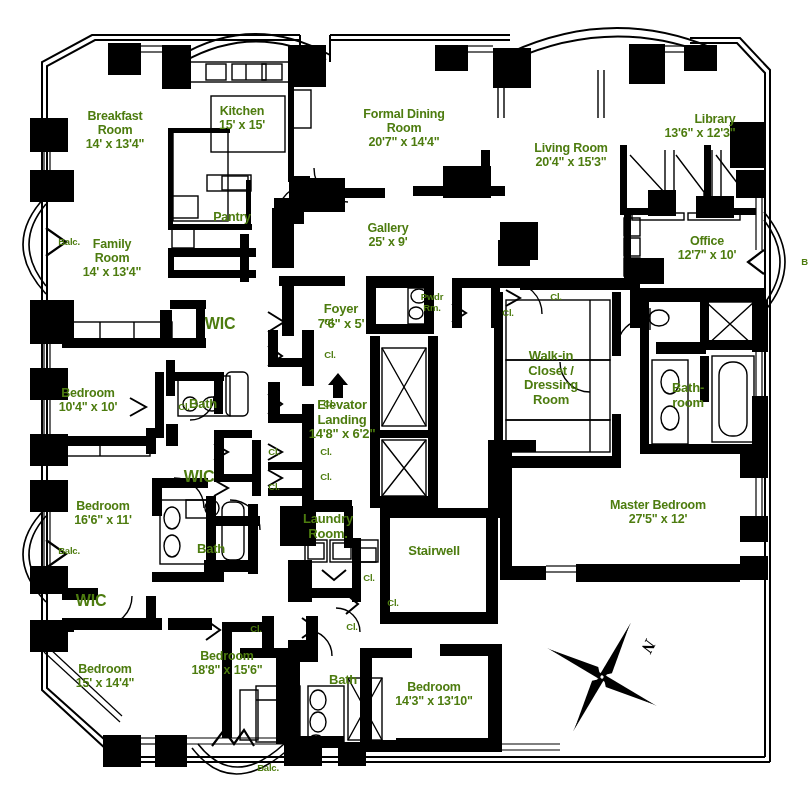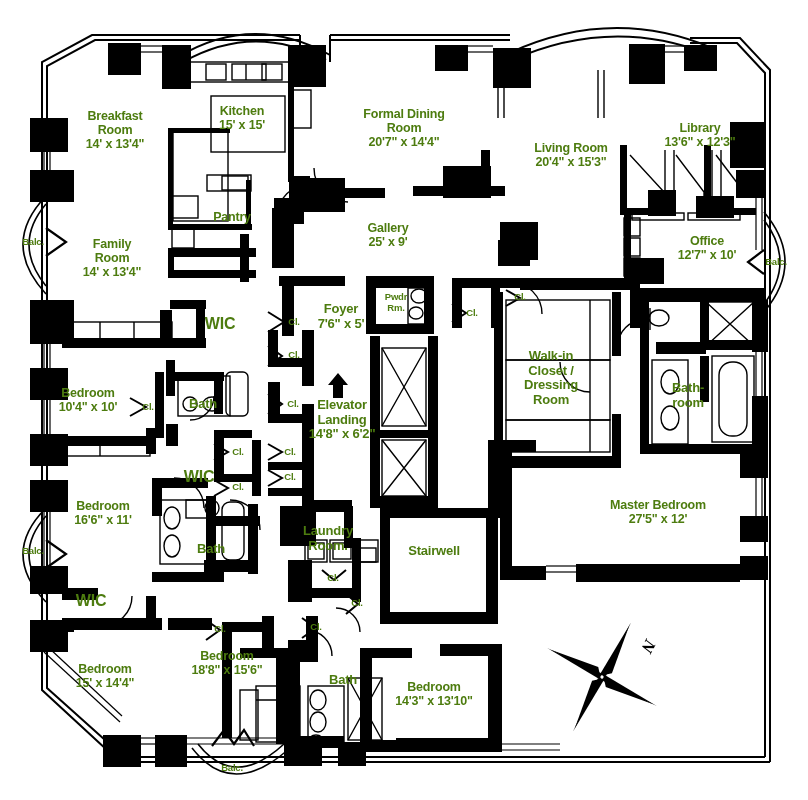--- a/index.html
+++ b/index.html
@@ -29,21 +29,21 @@
     font-family: "Liberation Sans", sans-serif;
     font-weight: bold;
     line-height: 1.12;
     white-space: pre-line;
     transform: translate(-50%, -50%);
     letter-spacing: -0.2px;
   }
   .lbl.s13 { font-size: 12.5px; }
   .lbl.s12 { font-size: 16px; }
   .lbl.s11 { font-size: 13px; }
-  .lbl.s10 { font-size: 9.5px; }
+  .lbl.s10 { font-size: 9.5px; margin-left: 36px; }
   .compass-n {
     position: absolute;
     font-size: 17px;
     font-weight: bold;
     font-style: italic;
     color: #000;
     transform: translate(-50%,-50%) rotate(118deg);
     font-family: "Liberation Serif", serif;
   }
 </style>
@@ -462,21 +462,21 @@
       <div class="lbl s13" style="left: 242px; top: 118px;">Kitchen
 15' x 15'</div>
       <div class="lbl s13" style="left: 115px; top: 130px;">Breakfast
 Room
 14' x 13'4"</div>
       <div class="lbl s13" style="left: 404px; top: 128px;">Formal Dining
 Room
 20'7" x 14'4"</div>
       <div class="lbl s13" style="left: 571px; top: 155px;">Living Room
 20'4" x 15'3"</div>
-      <div class="lbl s13" style="left: 700px; top: 135px;">Library
+      <div class="lbl s13" style="left: 700px; top: 126px; text-align: right;">Library
 13'6" x 12'3"</div>
       <div class="lbl s13" style="left: 707px; top: 248px;">Office
 12'7" x 10'</div>
       <div class="lbl s13" style="left: 232px; top: 217px; text-align: right;">Pantry</div>
       <div class="lbl s13" style="left: 112px; top: 258px;">Family
 Room
 14' x 13'4"</div>
       <div class="lbl s13" style="left: 388px; top: 235px;">Gallery
 25' x 9'</div>
       <div class="lbl s11" style="left: 341px; top: 317px;">Foyer
@@ -487,21 +487,21 @@
 Landing
 14'8" x 6'2"</div>
       <div class="lbl s11" style="left: 551px; top: 378px;">Walk-in
 Closet /
 Dressing
 Room</div>
       <div class="lbl s11" style="left: 688px; top: 396px;">Bath-
 room</div>
       <div class="lbl s13" style="left: 658px; top: 512px;">Master Bedroom
 27'5" x 12'</div>
-      <div class="lbl s11" style="left: 328px; top: 527px; margin-top: 12px;">Laundry
+      <div class="lbl s11" style="left: 328px; top: 527px;">Laundry
 Room.</div>
       <div class="lbl s11" style="left: 434px; top: 551px;">Stairwell</div>
       <div class="lbl s13" style="left: 88px; top: 400px;">Bedroom
 10'4" x 10'</div>
       <div class="lbl s13" style="left: 103px; top: 513px;">Bedroom
 16'6" x 11'</div>
       <div class="lbl s13" style="left: 105px; top: 676px;">Bedroom
 15' x 14'4"</div>
       <div class="lbl s13" style="left: 227px; top: 663px;">Bedroom
 18'8" x 15'6"</div>

